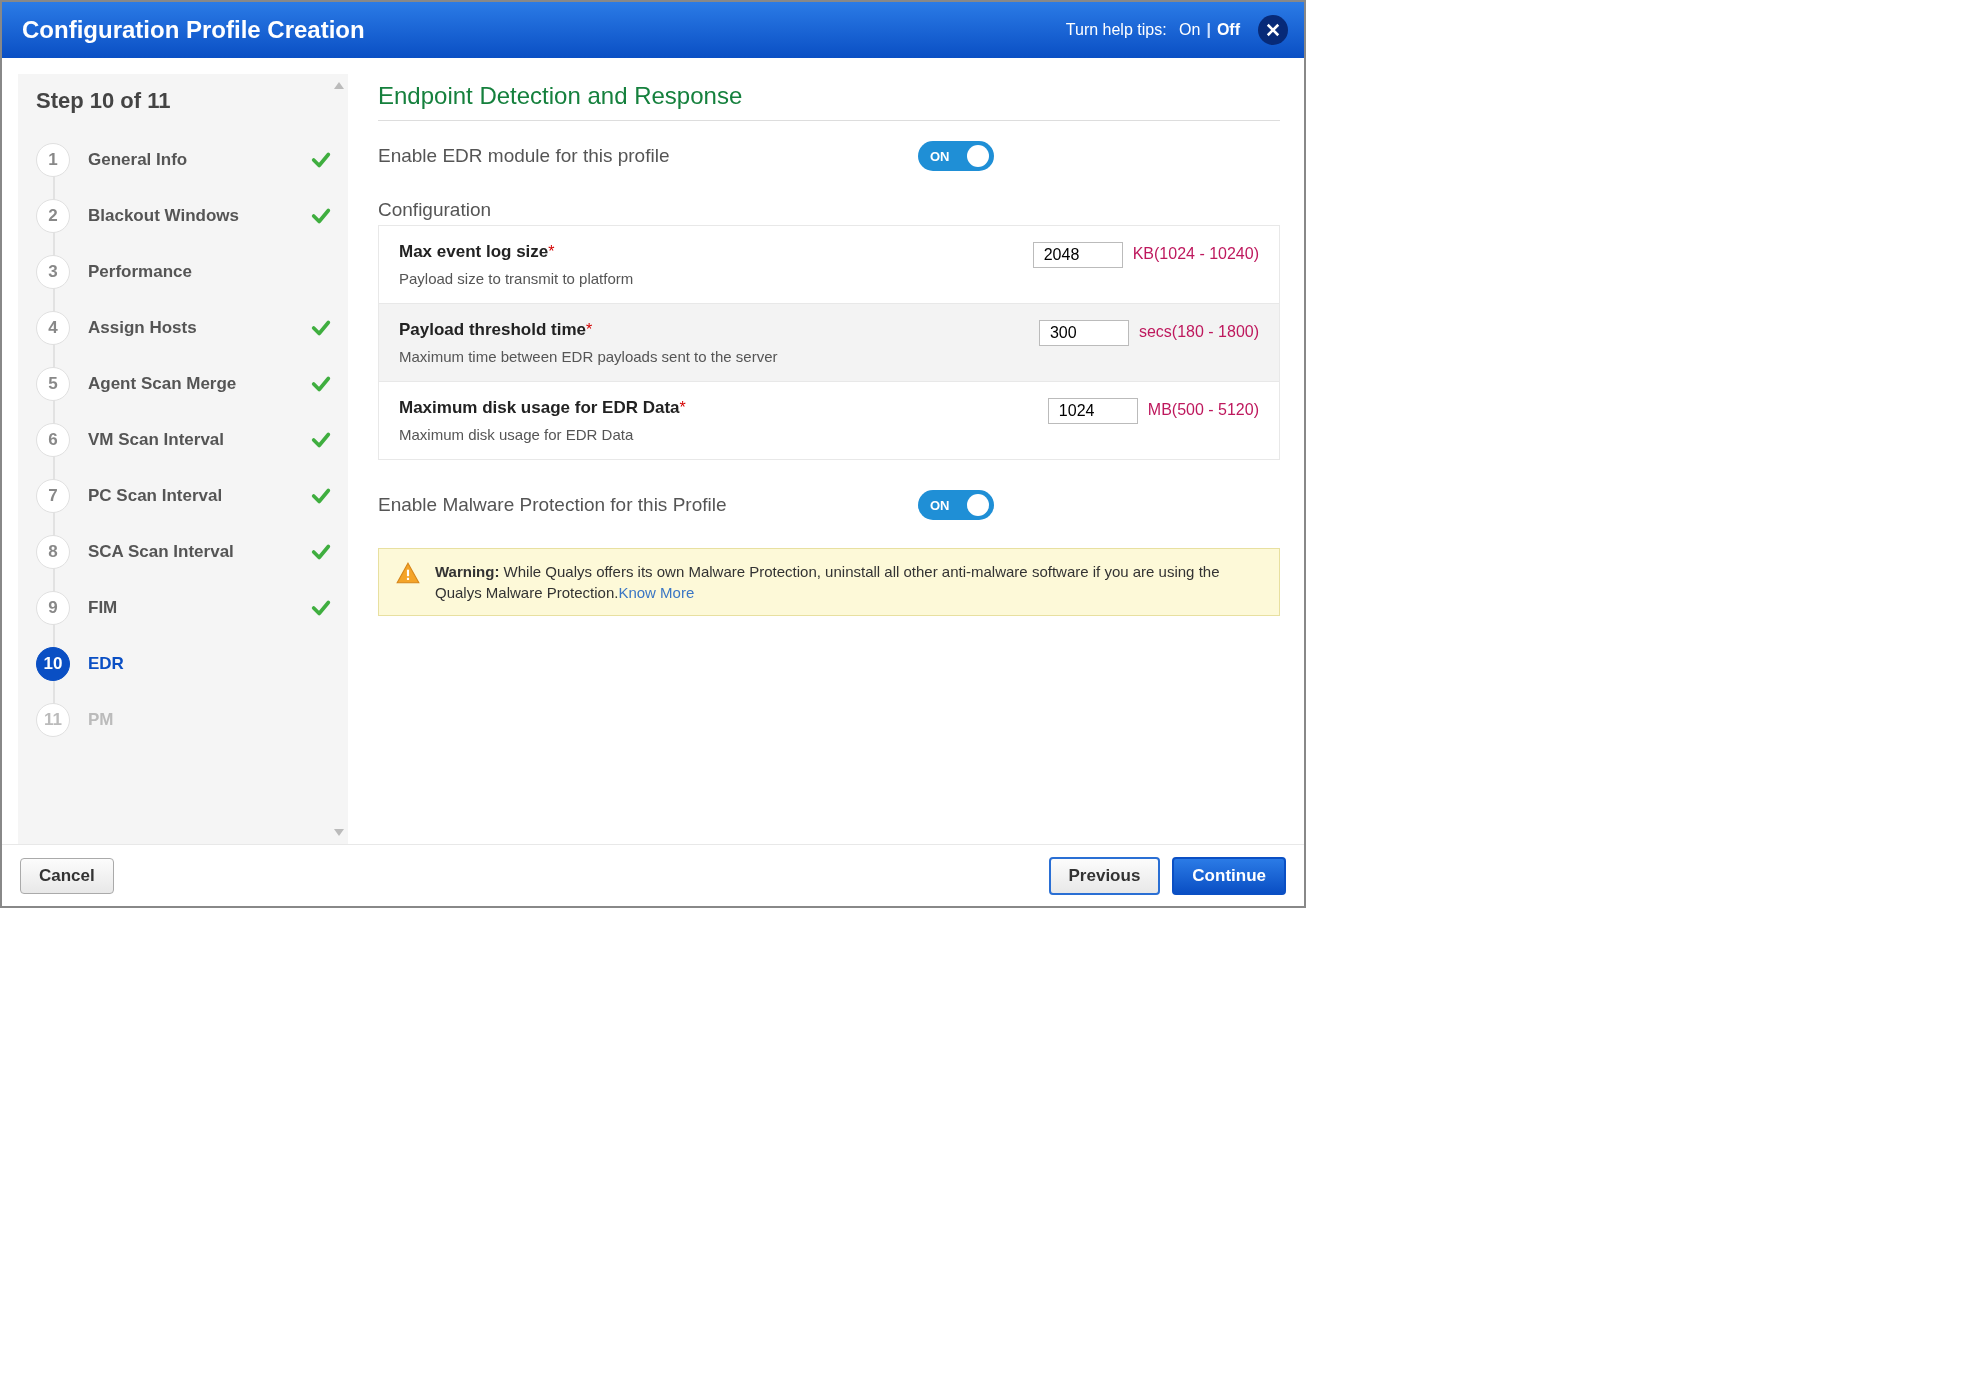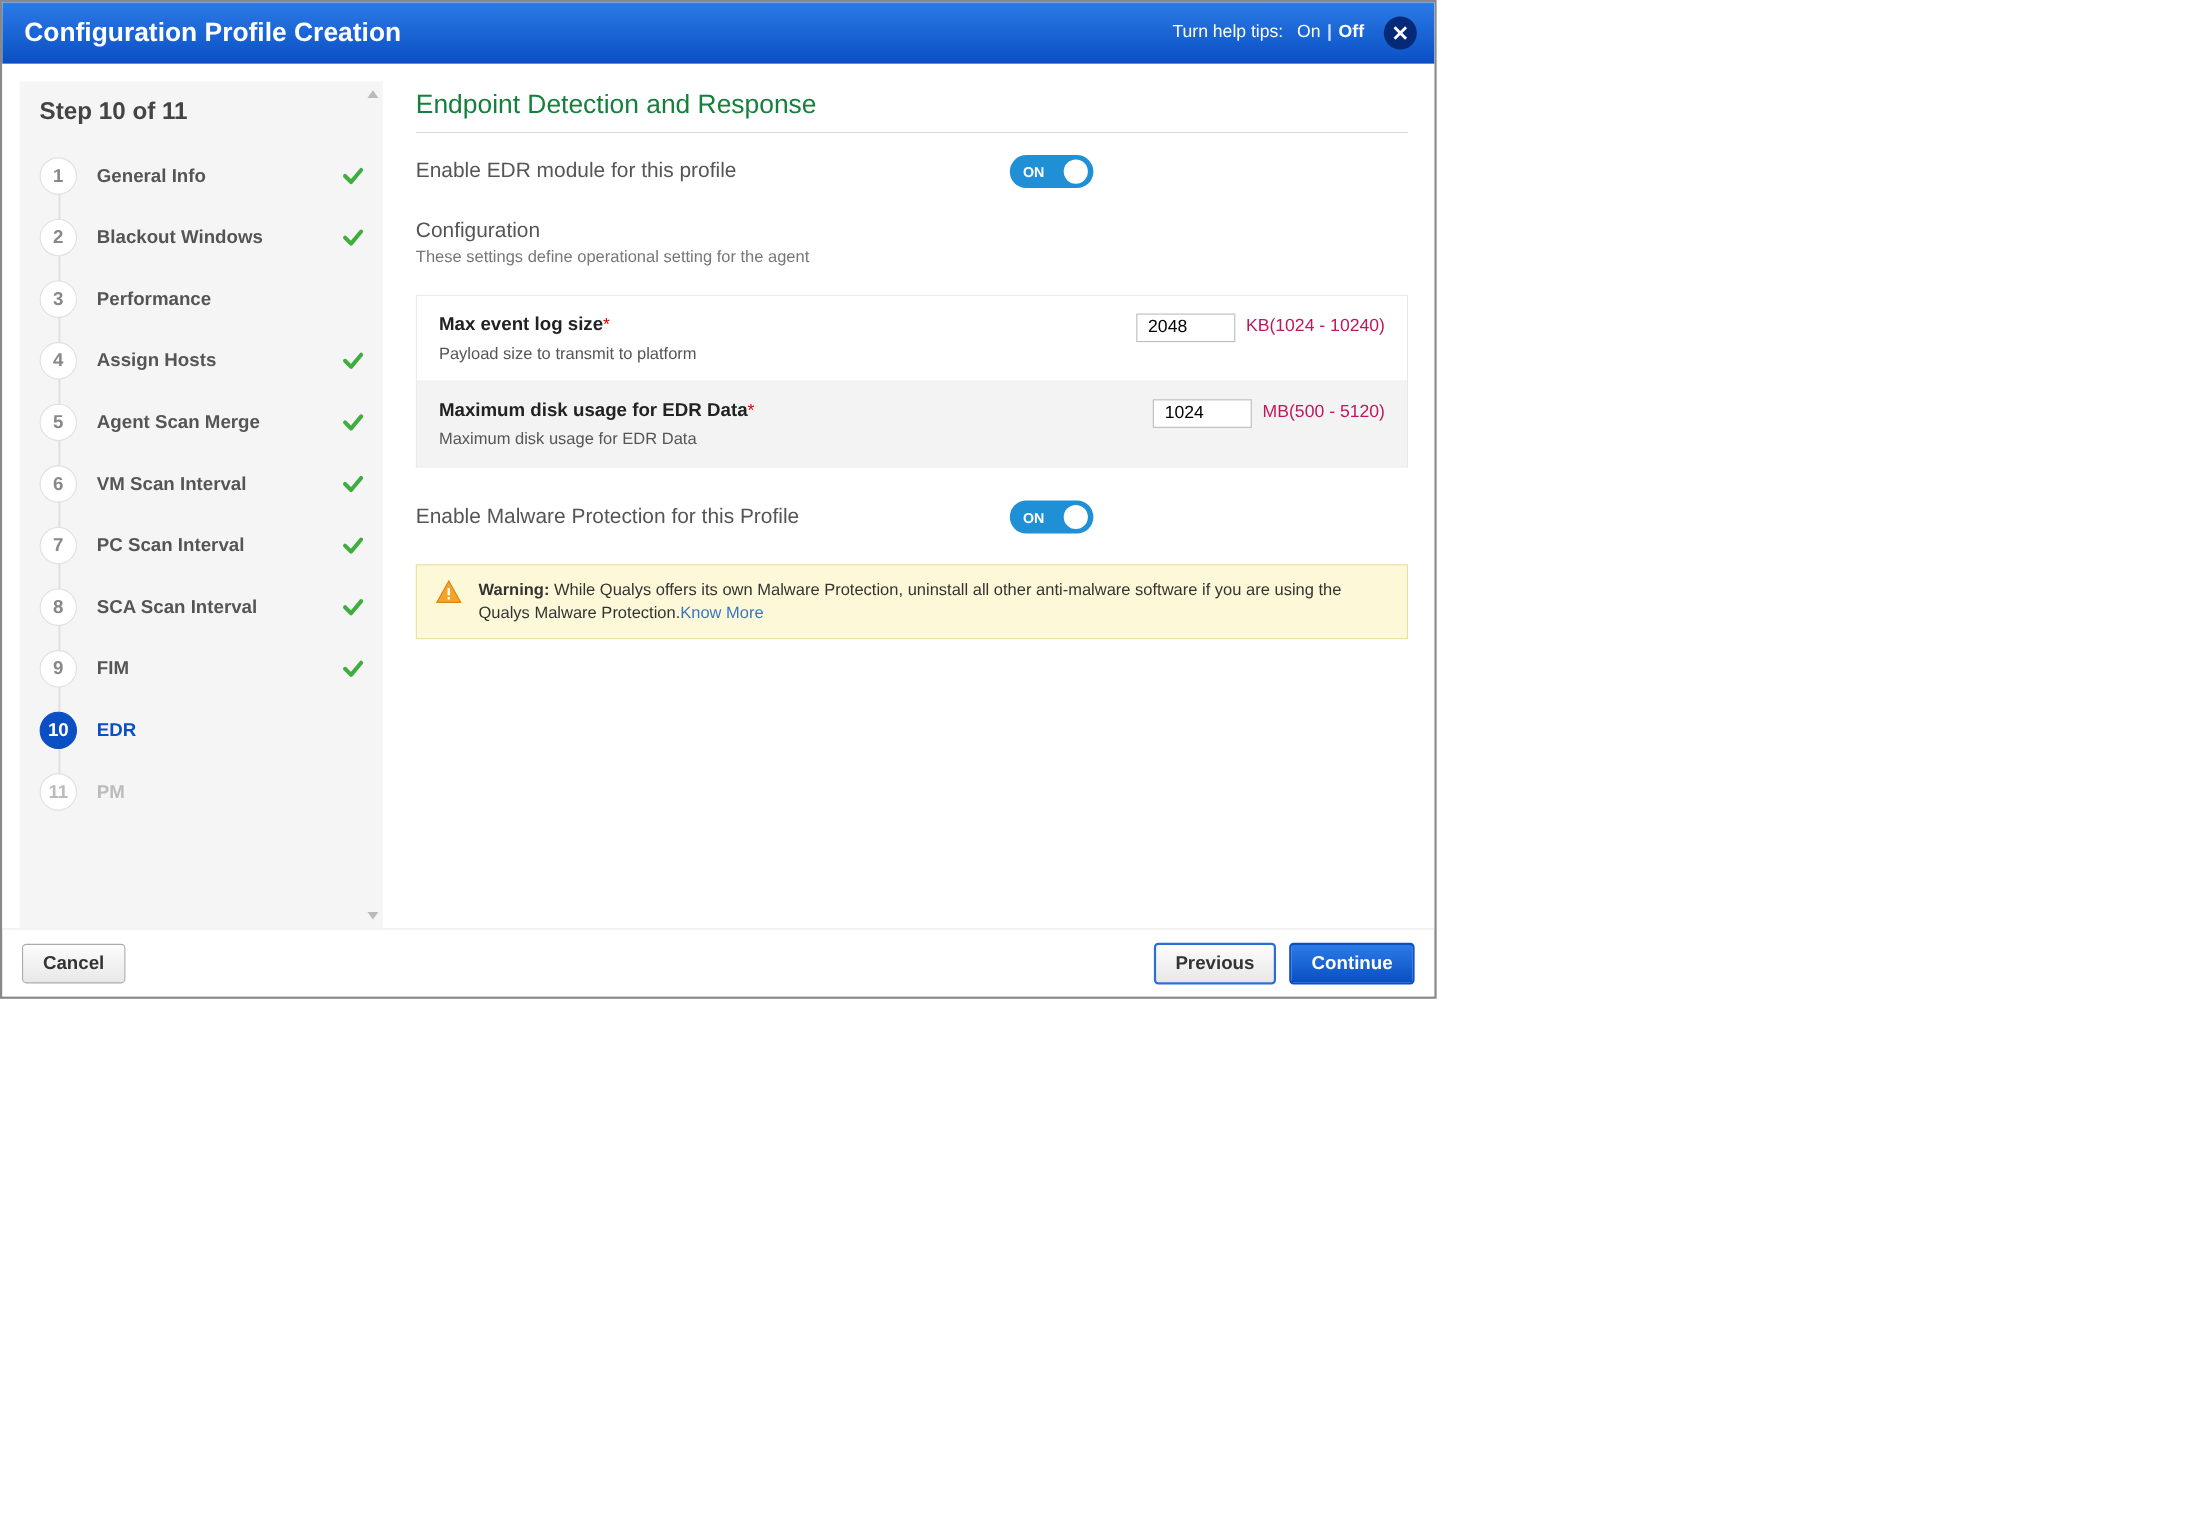--- a/index.html
+++ b/index.html
@@ -357,35 +357,44 @@
 
     <div class="row-toggle">
       <div class="lbl">Enable EDR module for this profile</div>
       <div class="switch">
         <span class="on-label">ON</span>
         <span class="knob"></span>
       </div>
     </div>
 
     <div class="sub-section-heading">Configuration</div>
-    <div class="sub-section-desc">These settings define operational setting for the agent</div>
 
     <div class="config-group">
 
       <div class="config-row">
         <div class="config-labels">
           <span class="config-name">Max event log size</span><span class="req-star">*</span>
           <div class="config-desc">Payload size to transmit to platform</div>
         </div>
         <div class="config-input-wrap">
           <input class="config-input" value="2048" style="">
           <span class="config-unit">KB(1024 - 10240)</span>
         </div>
       </div>
 
+      <div class="config-row">
+        <div class="config-labels">
+          <span class="config-name">Payload threshold time</span><span class="req-star">*</span>
+          <div class="config-desc">Maximum time between EDR payloads sent to the server</div>
+        </div>
+        <div class="config-input-wrap">
+          <input class="config-input" value="300" style="">
+          <span class="config-unit">secs(180 - 1800)</span>
+        </div>
+      </div>
 
       <div class="config-row">
         <div class="config-labels">
           <span class="config-name">Maximum disk usage for EDR Data</span><span class="req-star">*</span>
           <div class="config-desc">Maximum disk usage for EDR Data</div>
         </div>
         <div class="config-input-wrap">
           <input class="config-input" value="1024" style="">
           <span class="config-unit">MB(500 - 5120)</span>
         </div>

